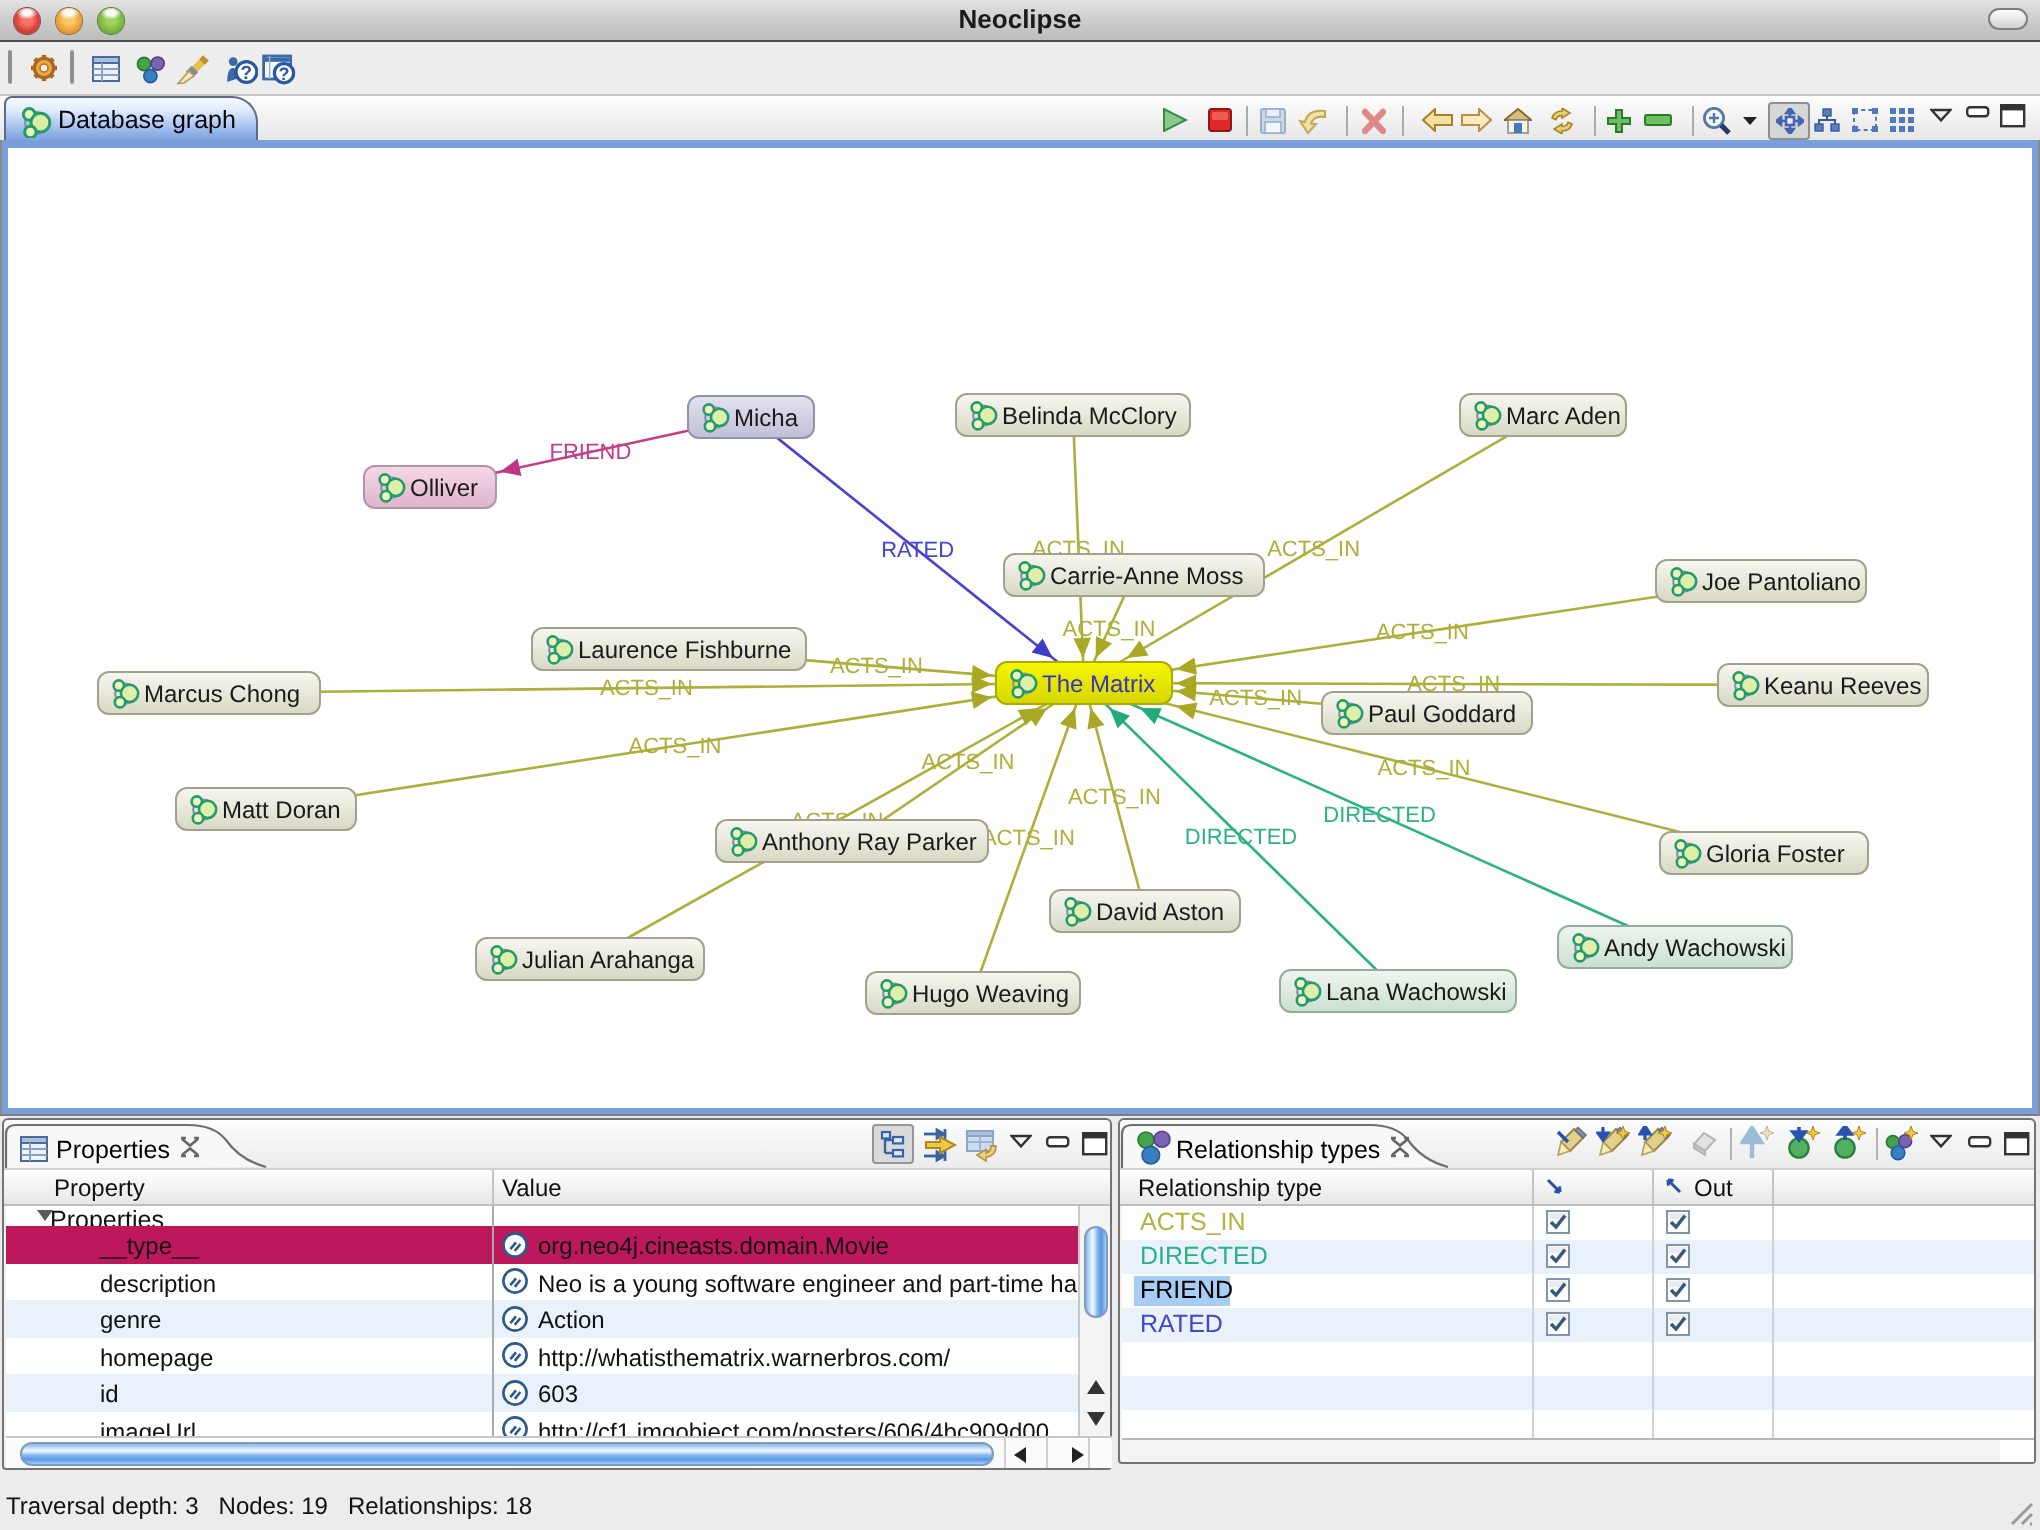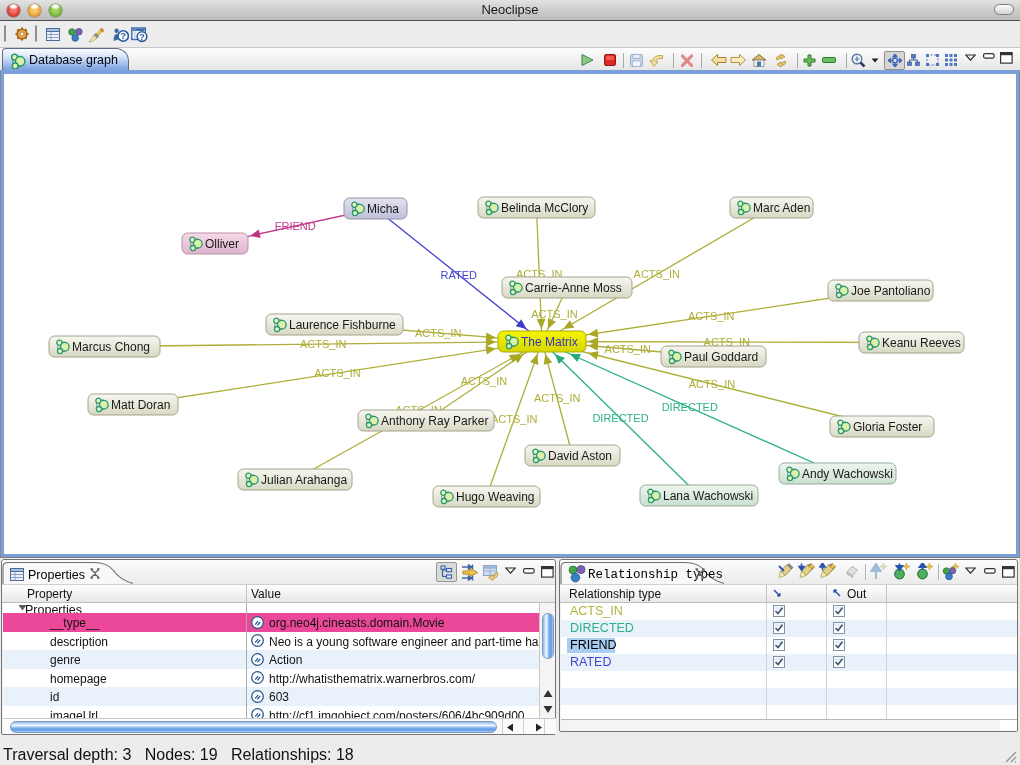--- a/index.html
+++ b/index.html
@@ -6,21 +6,21 @@
  font-family:"Liberation Sans",sans-serif;background:#ececec;}
 .abs{position:absolute;}
 
 #titlebar{position:absolute;left:0;top:0;width:1020px;height:20px;
  background:linear-gradient(#e3e3e3,#cfcfcf 45%,#bcbcbc);border-bottom:1px solid #4e4e4e;}
 .tl{position:absolute;top:4px;width:13px;height:13px;border-radius:50%;}
 #tl-r{left:7px;background:radial-gradient(ellipse 55% 35% at 50% 18%,rgba(255,255,255,.95) 0 30%,rgba(255,255,255,0) 75%),radial-gradient(circle at 50% 45%,#f4766a 0 25%,#e0453c 55%,#bc322c 80%,#8e201c 100%);box-shadow:0 0 0 0.5px #7c4a44;}
 #tl-y{left:28px;background:radial-gradient(ellipse 55% 35% at 50% 18%,rgba(255,255,255,.95) 0 30%,rgba(255,255,255,0) 75%),radial-gradient(circle at 50% 45%,#f8c86a 0 25%,#eda53c 55%,#d88b2c 80%,#96621c 100%);box-shadow:0 0 0 0.5px #8c6a38;}
 #tl-g{left:49px;background:radial-gradient(ellipse 55% 35% at 50% 18%,rgba(255,255,255,.95) 0 30%,rgba(255,255,255,0) 75%),radial-gradient(circle at 50% 45%,#a0d45c 0 25%,#7fbc40 55%,#66a230 80%,#3f6e18 100%);box-shadow:0 0 0 0.5px #567a40;}
 #wtitle{position:absolute;left:0;top:2px;width:100%;text-align:center;
- font-size:13px;font-weight:normal;color:#1a1a1a;}
+ font-size:13px;font-weight:bold;color:#1a1a1a;}
 #capsule{position:absolute;right:6px;top:4px;width:20px;height:11px;border-radius:6px;
  background:linear-gradient(#fdfdfd,#d2d2d2);border:1.5px solid #7e7e7e;box-sizing:border-box;}
 
 #maintb{position:absolute;left:0;top:21px;width:1020px;height:26px;background:#ededed;
  border-bottom:1px solid #9a9a9a;}
 .tbsep{position:absolute;top:4px;width:2px;height:17px;border:1px solid #909090;border-radius:1px;background:#fafafa;box-sizing:border-box;}
 
 #tabstrip{position:absolute;left:0;top:47px;width:1020px;height:27px;
  background:linear-gradient(#fdfdfd,#e2e2e2);border-top:1px solid #c8c8c8;box-sizing:border-box;}
 #blueband{position:absolute;left:0;top:70px;width:1020px;height:4px;background:#7b9fda;}
@@ -37,21 +37,21 @@
  border-radius:3px 3px 2px 2px;box-sizing:border-box;}
 #pprops{left:1px;width:555px;height:176px;}
 #prels{left:559px;width:459px;height:173px;}
 .ptabline{position:absolute;left:0;top:0;}
 .ptabtext{position:absolute;top:8px;font-size:12.5px;color:#000;}
 .thead{position:absolute;left:0px;width:100%;height:17px;top:25px;
  background:linear-gradient(#ffffff,#e7e7e7);border-top:1px solid #d0d0d0;border-bottom:1px solid #bdbdbd;}
 .thead span{position:absolute;top:2px;font-size:12px;color:#111;}
 
 #statusbar{position:absolute;left:0;top:737px;width:1020px;height:28px;background:#ececec;}
-#statustext{position:absolute;left:3px;top:9px;font-size:16px;color:#111;}
+#statustext{position:absolute;left:3px;top:9px;font-size:12px;color:#111;}
 
 .mi{position:absolute;}
 </style></head>
 <body>
 <div id="titlebar">
  <div class="tl" id="tl-r"></div>
     <div class="tl" id="tl-y"></div>
     <div class="tl" id="tl-g"></div>
  <div id="wtitle">Neoclipse</div>
  <div id="capsule"></div>
@@ -460,21 +460,21 @@
       <span style="left:249px;">Value</span>
       <div class="abs" style="left:244px;top:0;width:1px;height:17px;background:#c4c4c4;"></div>
     </div>
     <div class="abs" style="left:1px;top:43px;width:536px;height:115px;background:#fff;overflow:hidden;">
       <div class="abs" style="left:0;top:-8px;width:536px;height:18px;">
         <svg class="mi" style="left:15px;top:9px" width="9" height="7">
           <polygon points="0.5,1 8.5,1 4.5,6.5" fill="#5a5a5a"></polygon>
         </svg>
         <div class="abs" style="left:22px;top:8px;font-size:12.5px;color:#111;">Properties</div>
       </div>
-      <div class="abs" style="left:0;top:10px;width:536px;height:18.5px;background:#ec4899;">
+      <div class="abs" style="left:0;top:10px;width:536px;height:18.5px;background:#be185d;">
         <div class="abs" style="left:47px;top:3px;font-size:12px;color:#111;">__type__</div>
         <svg class="mi" style="left:248px;top:2.5px" width="13" height="13" viewBox="0 0 13 13">
           <circle cx="6.5" cy="6.5" r="5.8" fill="#fdfdfe" stroke="#2a5a8c" stroke-width="1.3"></circle>
           <path d="M4.2 8.6 L7 5.2 M6.4 9.4 L9.2 6" stroke="#2a5a8c" stroke-width="1.3" fill="none"></path>
         </svg>
         <div class="abs" style="left:266px;top:3px;font-size:12px;color:#111;white-space:nowrap;overflow:hidden;width:270px;">org.neo4j.cineasts.domain.Movie</div>
       </div>
       <div class="abs" style="left:0;top:28.5px;width:536px;height:35px;">
         <div class="abs" style="left:47px;top:3px;font-size:12px;color:#111;">description</div>
         <svg class="mi" style="left:248px;top:2.5px" width="13" height="13" viewBox="0 0 13 13">
@@ -537,21 +537,21 @@
   </div><div class="panel" id="prels">
     <div class="abs" style="left:0;top:0;width:457px;height:24px;background:linear-gradient(#fcfcfc,#ebebeb);border-radius:3px 3px 0 0;"></div>
     <svg class="abs ptabline" width="170" height="25" viewBox="0 0 170 25">
       <path d="M1 25 L1 7 Q1 2.5 6 2.5 L125 2.5 Q138 2.5 144 10 Q151 20 164 23.5" fill="#f8f8f8" stroke="#6e6e6e" stroke-width="1.1"></path>
     </svg>
     <svg class="mi" style="left:8px;top:5px;" width="18" height="18" viewBox="0 0 18 18">
       <circle cx="5" cy="5" r="4" fill="#44a44c" stroke="#2a7a32" stroke-width="0.8"></circle>
       <circle cx="13" cy="4.6" r="4" fill="#7a62b4" stroke="#54408a" stroke-width="0.8"></circle>
       <circle cx="7.4" cy="12.6" r="4.4" fill="#3a7ec2" stroke="#245c9a" stroke-width="0.8"></circle>
     </svg>
-    <div class="ptabtext" style="left:28px;font-family:Liberation Mono, monospace;">Relationship types</div>
+    <div class="ptabtext" style="left:28px;">Relationship types</div>
     <svg class="mi" style="left:134px;top:8px" width="12" height="11" viewBox="0 0 12 11">
       <path d="M2 1.5 L6 4.8 L10 1.5 M2 9.5 L6 6.2 L10 9.5 M1.5 1 L4 1 M8 1 L10.5 1 M1.5 10 L4 10 M8 10 L10.5 10" stroke="#666" stroke-width="1.3" fill="none"></path>
     </svg>
     <svg class="mi" style="left:217px;top:3px;" width="17" height="17" viewBox="0 0 17 17">
       <polygon points="10,1.5 14.5,6 8,12.5 3.5,8" fill="#e0d088" stroke="#98884a" stroke-width="1"></polygon>
       <polygon points="10.5,2 12,0.8 16,4.5 14.5,6" fill="#8890a0" stroke="#6a7282" stroke-width="0.8"></polygon>
       <polygon points="3.5,8 8,12.5 2,14.5" fill="#f6ecb8" stroke="#b0a060" stroke-width="0.8"></polygon>
       <line x1="2" y1="3" x2="7" y2="8" stroke="#2a52b0" stroke-width="1.8"></line>
     </svg>
     <svg class="mi" style="left:238px;top:3px;" width="18" height="17" viewBox="0 0 18 17">

